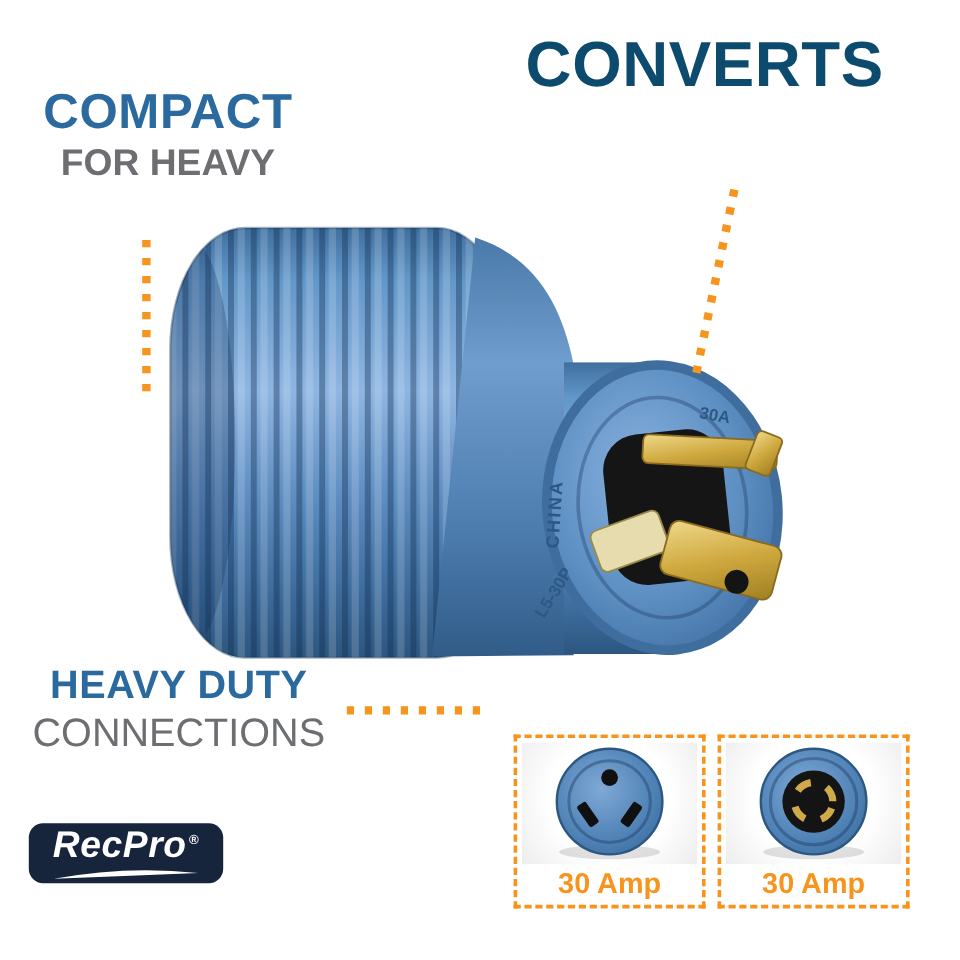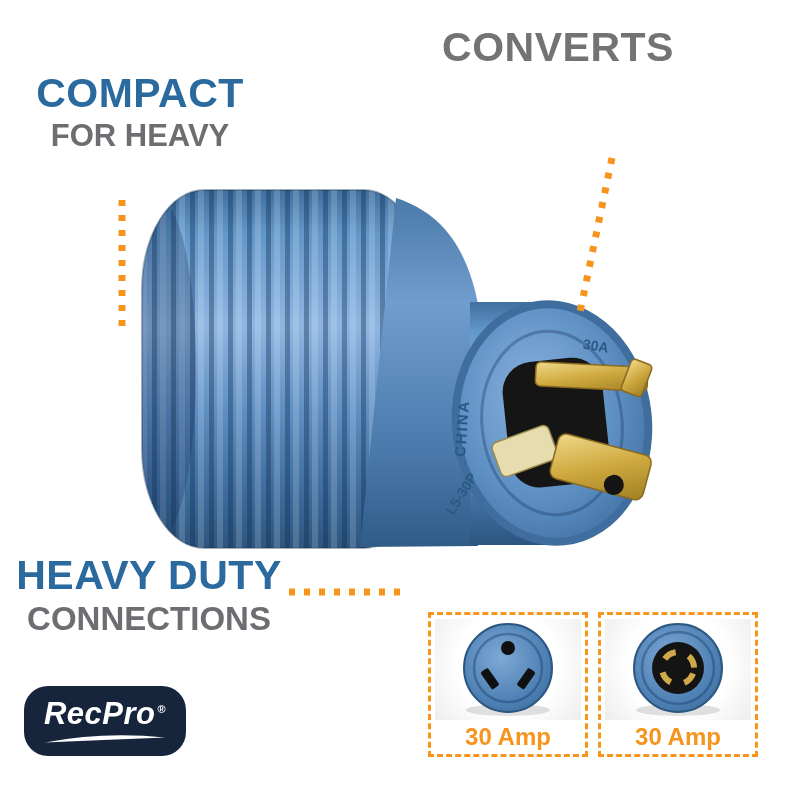--- a/index.html
+++ b/index.html
@@ -7,33 +7,33 @@
   body { font-family:"Liberation Sans", sans-serif; background:#ffffff; }
   .canvas { position:relative; width:800px; height:800px; background:#ffffff; overflow:hidden; }
   .art { position:absolute; left:0; top:0; }
 
   
   .compact-callout { position:absolute; left:28px; top:72px; width:224px; text-align:center; }
   .compact-callout .big { font-size:41px; font-weight:bold; color:#2a6a9e; letter-spacing:.5px; line-height:1.05; margin-bottom:4px; }
   .compact-callout .sub { font-size:31px; font-weight:bold; color:#6d6e71; line-height:1.12; }
 
   .converts-title { position:absolute; left:438px; top:24px; width:240px; text-align:center;
-                    font-size:41px; font-weight:bold; color:#737373; letter-spacing:.5px; }
+                    font-size:53px; font-weight:bold; color:#0c4a6e; letter-spacing:.5px; }
   .converts-lines { position:absolute; left:506px; top:78px; transform:translateX(-50%);
                     text-align:center; font-size:31px; font-weight:bold; color:#6d6e71;
                     line-height:1.28; white-space:pre; }
   .converts-lines .accent { color:#2a6a9e; }
 
   .heavy-callout { position:absolute; left:6px; top:554px; width:286px; text-align:center; }
-  .heavy-callout .big { font-size:41px; font-weight:bold; color:#2a6a9e; letter-spacing:.5px; line-height:1.05; }
-  .heavy-callout .sub { font-size:33px; font-weight:bold; color:#6d6e71; margin-top:3px; }
+  .heavy-callout .big { font-size:33px; font-weight:bold; color:#2a6a9e; letter-spacing:.5px; line-height:1.05; }
+  .heavy-callout .sub { font-size:33px; font-weight:normal; color:#6d6e71; margin-top:3px; }
 
   
-  .logo { position:absolute; left:24px; top:686px; width:162px; height:70px; background:#16243c;
-          border-radius:24px; color:#fff; display:flex; flex-direction:column; align-items:center;
+  .logo { position:absolute; left:24px; top:686px; width:162px; height:50px; background:#16243c;
+          border-radius:12px; color:#fff; display:flex; flex-direction:column; align-items:center;
           justify-content:center; }
   .logo-text { font-size:31px; font-weight:bold; font-style:italic; letter-spacing:.5px; line-height:1; }
   .logo-text sup { font-size:11px; font-style:normal; margin-left:2px; }
   .logo .swoosh { width:142px; height:13px; margin-top:2px; }
 
   
   .inset { position:absolute; top:612px; width:160px; height:145px; background:#fff;
            border:3px dashed #f7941d; display:flex; flex-direction:column; align-items:center;
            justify-content:flex-end; padding-bottom:5px; }
   .inset-1 { left:428px; }

